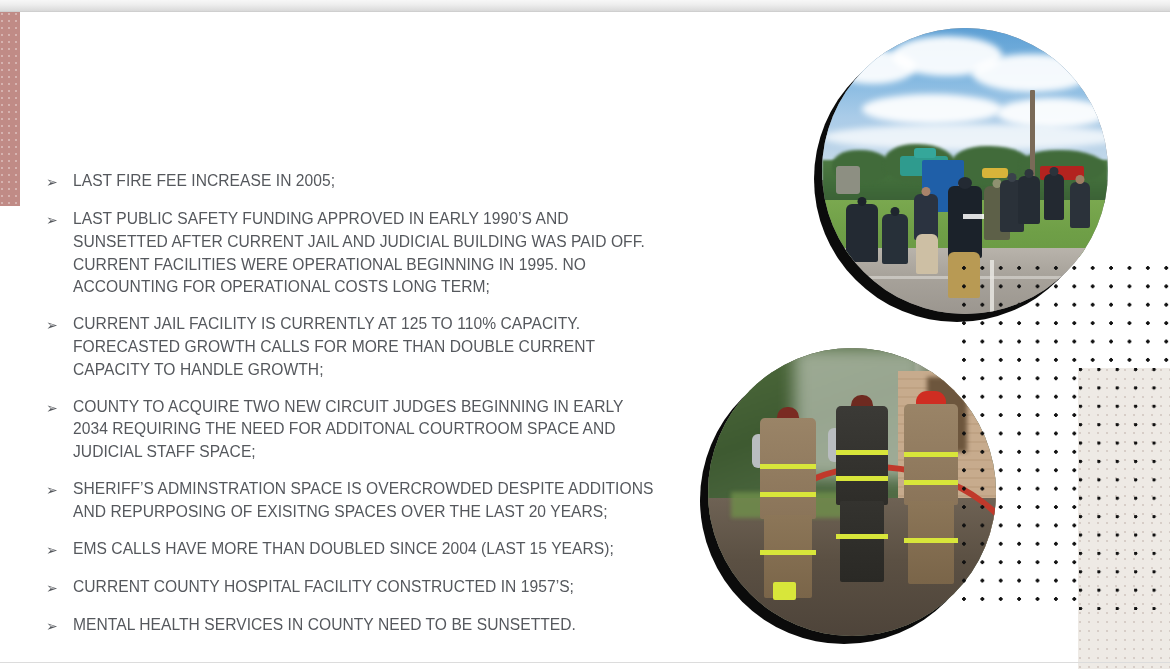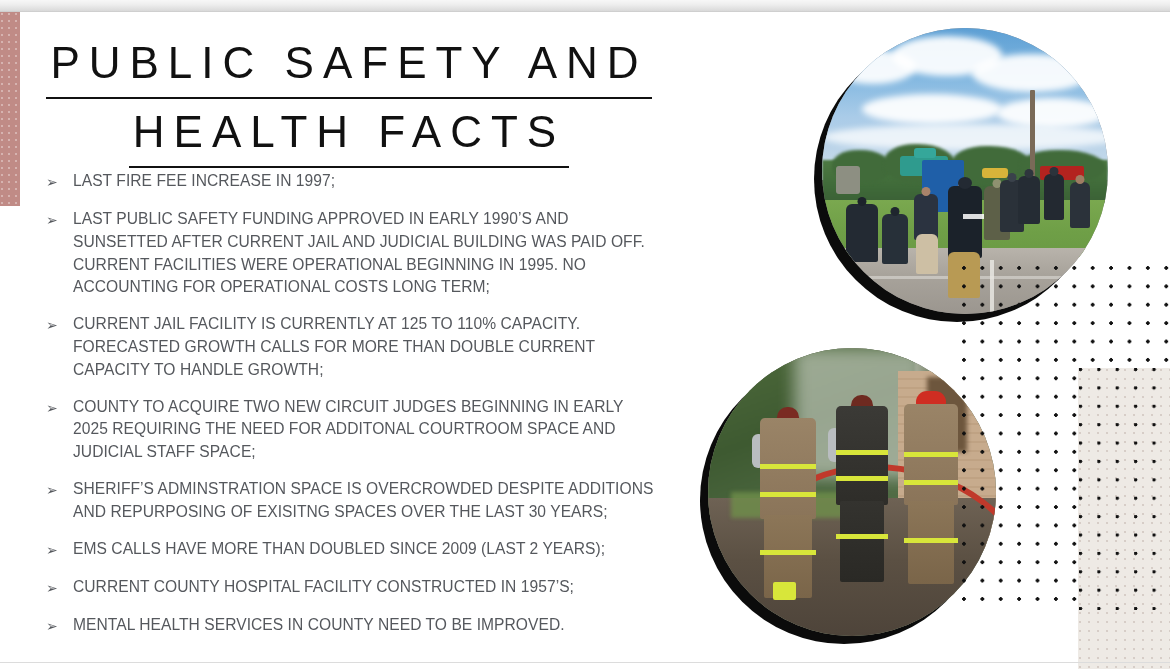--- a/index.html
+++ b/index.html
@@ -265,65 +265,61 @@
 </style>
 </head>
 <body>
 
 <div class="slide">
 
   <div class="top-strip"></div>
 
   <div class="rose-bar"></div>
 
-  <div class="title-block">
-    <div class="title-line">PUBLIC SAFETY AND</div>
-    <div class="title-line second">HEALTH FACTS</div>
-  </div>
 
   <div class="bullets">
 
     <div class="bullet">
       <span class="bullet-marker">➢</span>
-      <span class="bullet-text">LAST FIRE FEE INCREASE IN 1997;</span>
+      <span class="bullet-text">LAST FIRE FEE INCREASE IN 2005;</span>
     </div>
 
     <div class="bullet">
       <span class="bullet-marker">➢</span>
       <span class="bullet-text">LAST PUBLIC SAFETY FUNDING APPROVED IN EARLY 1990’S AND SUNSETTED AFTER CURRENT JAIL AND JUDICIAL BUILDING WAS PAID OFF. CURRENT FACILITIES WERE OPERATIONAL BEGINNING IN 1995. NO ACCOUNTING FOR OPERATIONAL COSTS LONG TERM;</span>
     </div>
 
     <div class="bullet">
       <span class="bullet-marker">➢</span>
       <span class="bullet-text">CURRENT JAIL FACILITY IS CURRENTLY AT 125 TO 110% CAPACITY. FORECASTED GROWTH CALLS FOR MORE THAN DOUBLE CURRENT CAPACITY TO HANDLE GROWTH;</span>
     </div>
 
     <div class="bullet">
       <span class="bullet-marker">➢</span>
-      <span class="bullet-text">COUNTY TO ACQUIRE TWO NEW CIRCUIT JUDGES BEGINNING IN EARLY 2025 REQUIRING THE NEED FOR ADDITONAL COURTROOM SPACE AND JUDICIAL STAFF SPACE;</span>
-    </div>
-
-    <div class="bullet">
-      <span class="bullet-marker">➢</span>
-      <span class="bullet-text">SHERIFF’S ADMINSTRATION SPACE IS OVERCROWDED DESPITE ADDITIONS AND REPURPOSING OF EXISITNG SPACES OVER THE LAST 30 YEARS;</span>
-    </div>
-
-    <div class="bullet">
-      <span class="bullet-marker">➢</span>
-      <span class="bullet-text">EMS CALLS HAVE MORE THAN DOUBLED SINCE 2009 (LAST 2 YEARS);</span>
+      <span class="bullet-text">COUNTY TO ACQUIRE TWO NEW CIRCUIT JUDGES BEGINNING IN EARLY 2034 REQUIRING THE NEED FOR ADDITONAL COURTROOM SPACE AND JUDICIAL STAFF SPACE;</span>
+    </div>
+
+    <div class="bullet">
+      <span class="bullet-marker">➢</span>
+      <span class="bullet-text">SHERIFF’S ADMINSTRATION SPACE IS OVERCROWDED DESPITE ADDITIONS AND REPURPOSING OF EXISITNG SPACES OVER THE LAST 20 YEARS;</span>
+    </div>
+
+    <div class="bullet">
+      <span class="bullet-marker">➢</span>
+      <span class="bullet-text">EMS CALLS HAVE MORE THAN DOUBLED SINCE 2004 (LAST 15 YEARS);</span>
     </div>
 
     <div class="bullet">
       <span class="bullet-marker">➢</span>
       <span class="bullet-text">CURRENT COUNTY HOSPITAL FACILITY CONSTRUCTED IN 1957’S;</span>
     </div>
 
     <div class="bullet">
       <span class="bullet-marker">➢</span>
-      <span class="bullet-text">MENTAL HEALTH SERVICES IN COUNTY NEED TO BE IMPROVED.</span>
+      <span class="bullet-text">MENTAL HEALTH SERVICES IN COUNTY NEED TO BE SUNSETTED.</span>
     </div>
 
   </div>
 
   <div class="photo-shadow photo-top-shadow"></div>
   <div class="photo photo-top">
     <div class="scene-le">
       <div class="sky"></div>
       <div class="cloud" style="left:8px; top:22px; width:86px; height:34px;"></div>
       <div class="cloud" style="left:70px; top:8px; width:110px; height:40px;"></div>

